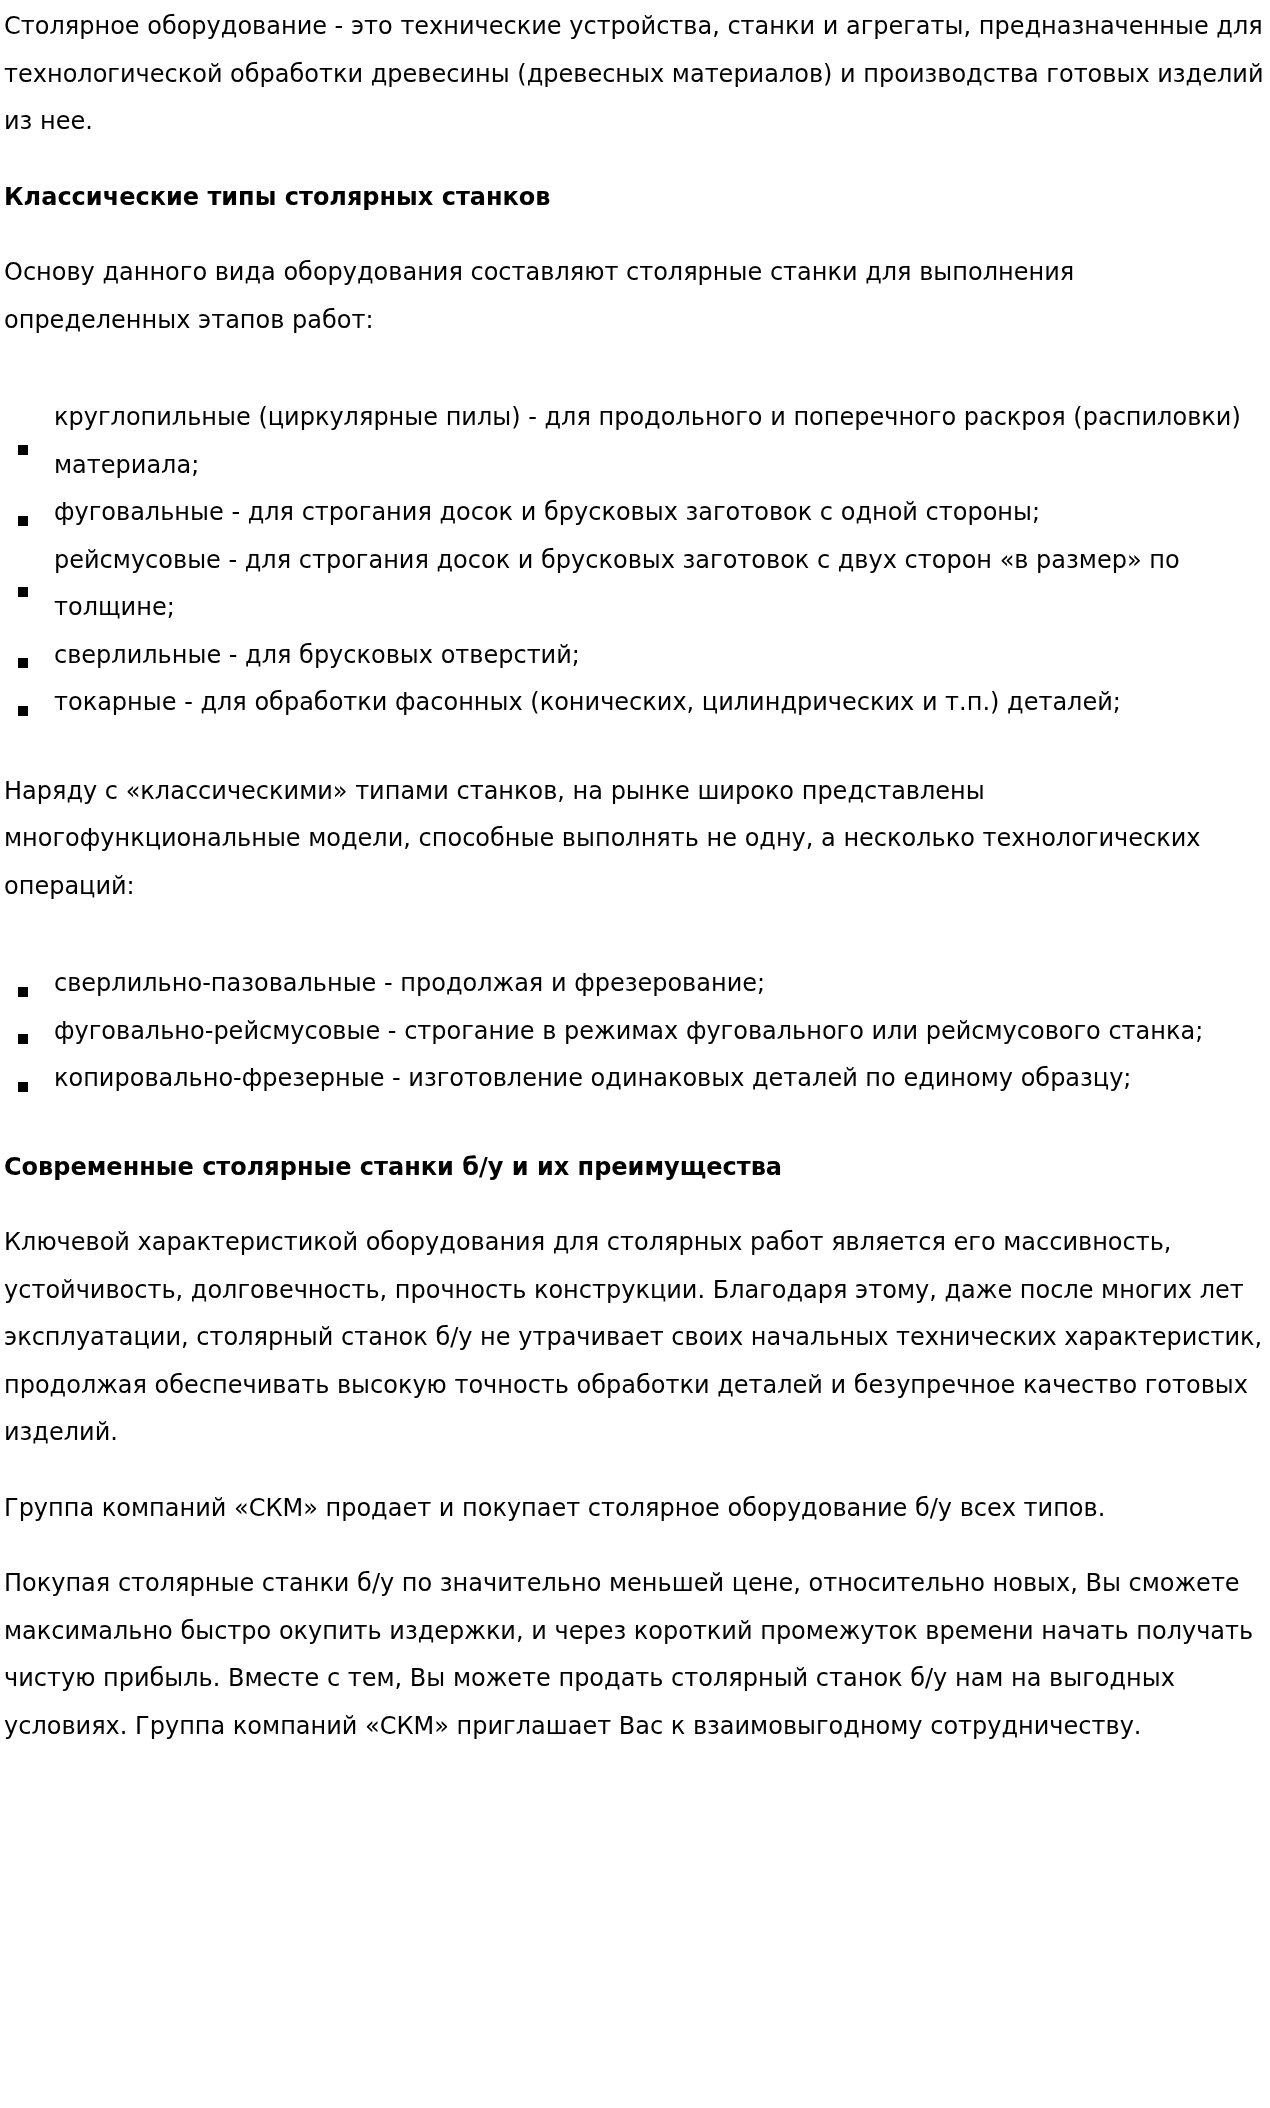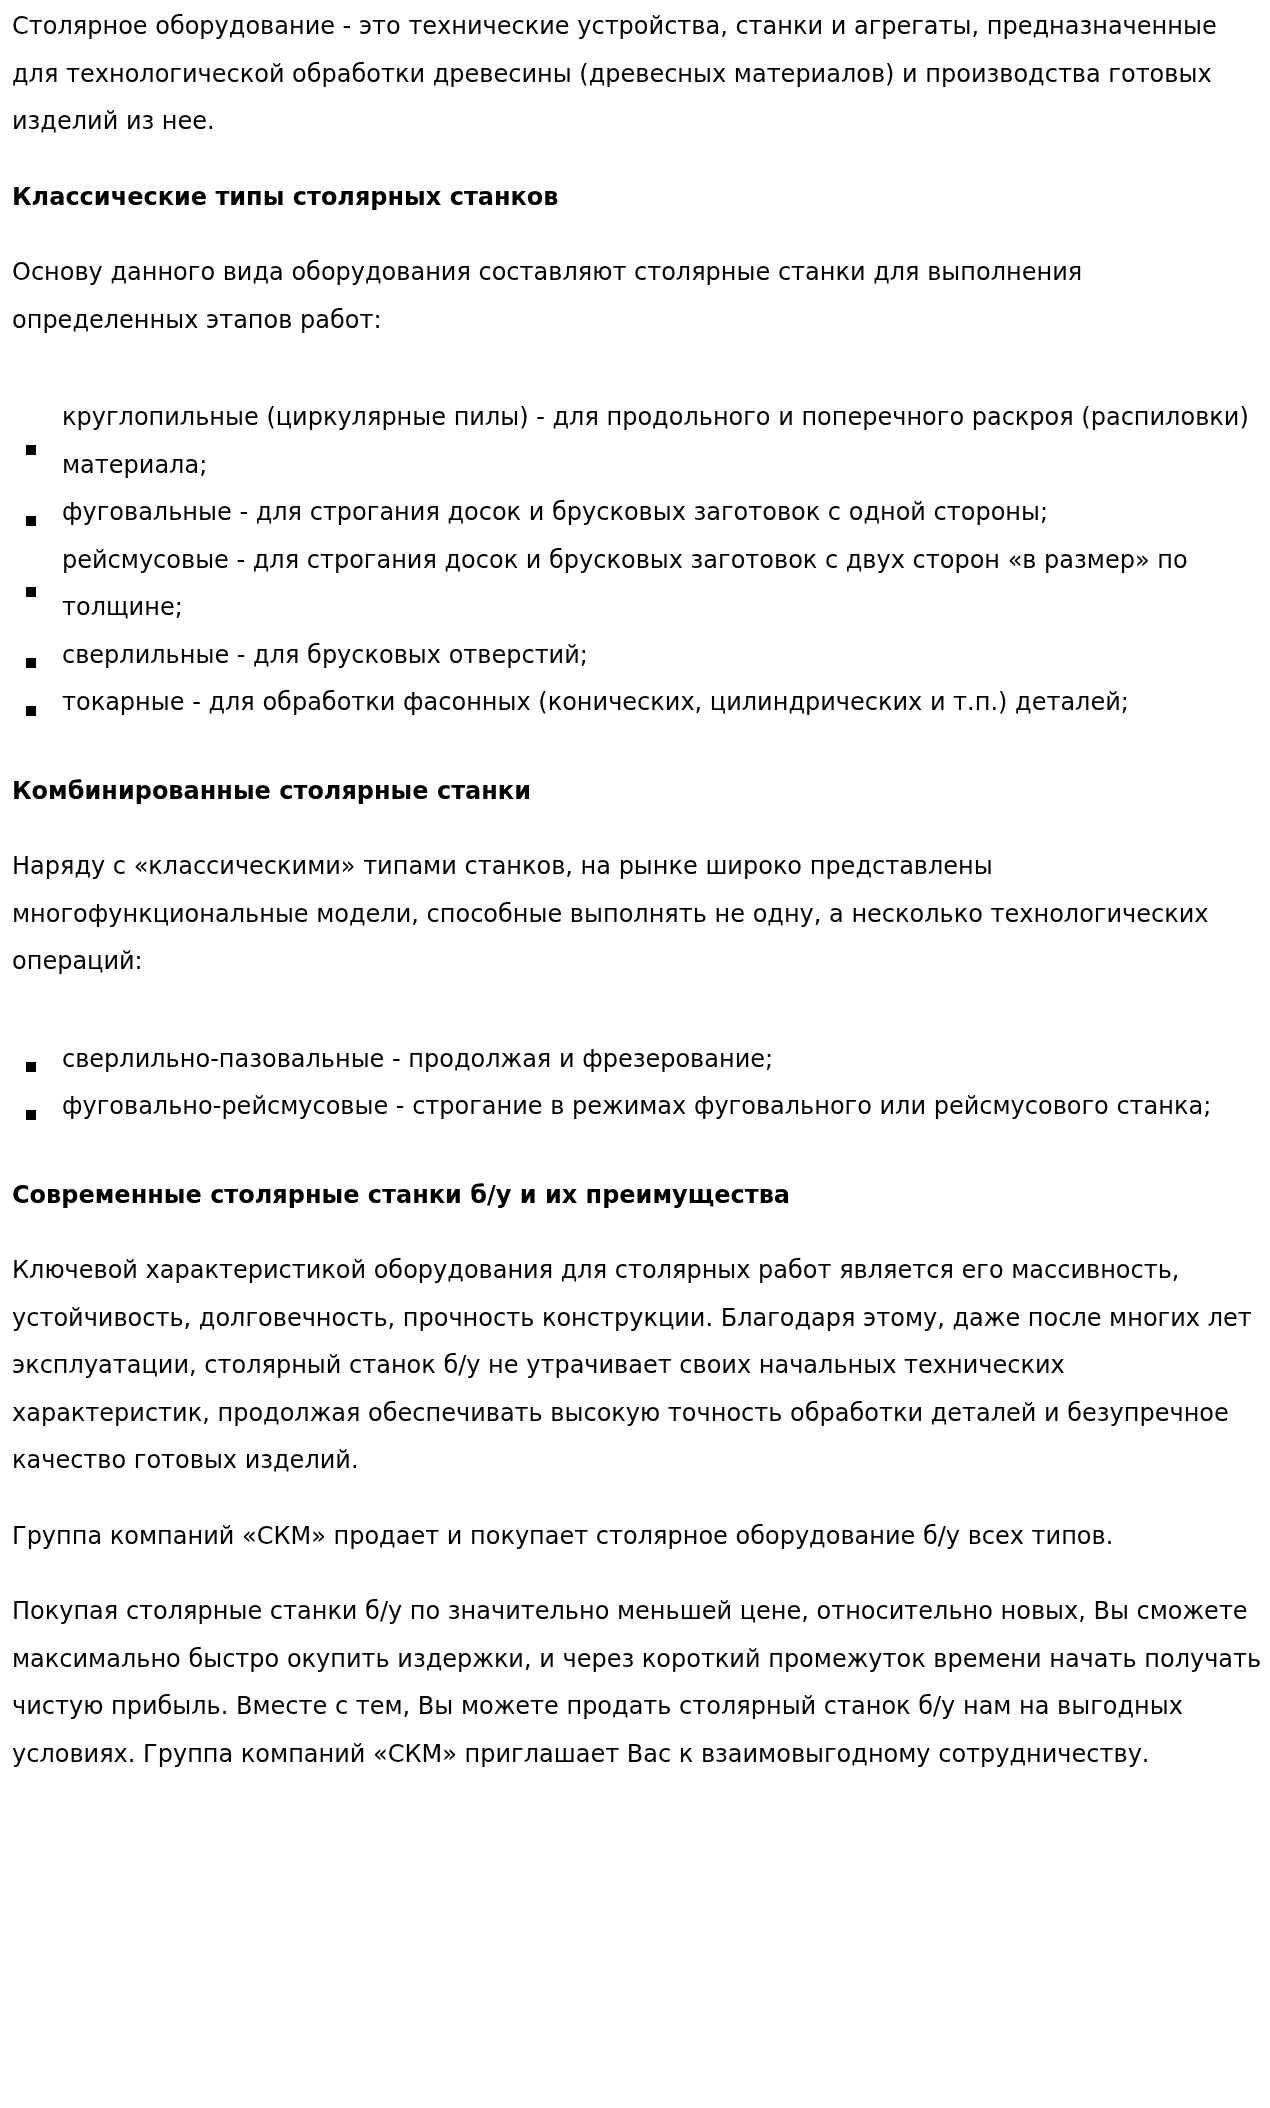--- a/index.html
+++ b/index.html
@@ -11,21 +11,21 @@
     width: 1270px;
     height: 2108px;
     overflow: hidden;
     font-family: "DejaVu Sans", "Liberation Sans", sans-serif;
     font-size: 24px;
     line-height: 47.5px;
     color: #000000;
     -webkit-font-smoothing: antialiased;
   }
   main[data-name="article"] {
-    padding: 3px 6px 0 12px;
+    padding: 3px 6px 0 4px;
   }
   main > :first-child { margin-top: 0; }
   p {
     margin: 28px 0;
   }
   p[data-name="section-heading"] {
     font-weight: bold; 
   }
   ul[data-name="bullet-list"] {
     list-style: none;
@@ -71,29 +71,32 @@
       </li>
       <li data-name="list-item">
         <span class="bullet" data-name="bullet-square-icon" style="background: rgb(0, 0, 0);"></span>
         <span class="li-text" data-name="list-item-text">сверлильные - для брусковых отверстий;</span>
       </li>
       <li data-name="list-item">
         <span class="bullet" data-name="bullet-square-icon" style="background: rgb(0, 0, 0);"></span>
         <span class="li-text" data-name="list-item-text">токарные - для обработки фасонных (конических, цилиндрических и т.п.) деталей;</span>
       </li>
     </ul>
-    <p data-name="section-heading">Комбинированные столярные станки</p>
     <p data-name="paragraph">Наряду с «классическими» типами станков, на рынке широко представлены многофункциональные модели, способные выполнять не одну, а несколько технологических операций:</p>
     <ul data-name="bullet-list">
       <li data-name="list-item">
         <span class="bullet" data-name="bullet-square-icon" style="background: rgb(0, 0, 0);"></span>
         <span class="li-text" data-name="list-item-text">сверлильно-пазовальные - продолжая и фрезерование;</span>
       </li>
       <li data-name="list-item">
         <span class="bullet" data-name="bullet-square-icon" style="background: rgb(0, 0, 0);"></span>
         <span class="li-text" data-name="list-item-text">фуговально-рейсмусовые - строгание в режимах фуговального или рейсмусового станка;</span>
       </li>
+      <li data-name="list-item">
+        <span class="bullet" data-name="bullet-square-icon" style="background: rgb(0, 0, 0);"></span>
+        <span class="li-text" data-name="list-item-text">копировально-фрезерные - изготовление одинаковых деталей по единому образцу;</span>
+      </li>
     </ul>
     <p data-name="section-heading">Современные столярные станки б/у и их преимущества</p>
     <p data-name="paragraph">Ключевой характеристикой оборудования для столярных работ является его массивность, устойчивость, долговечность, прочность конструкции. Благодаря этому, даже после многих лет эксплуатации, столярный станок б/у не утрачивает своих начальных технических характеристик, продолжая обеспечивать высокую точность обработки деталей и безупречное качество готовых изделий.</p>
     <p data-name="paragraph">Группа компаний «СКМ» продает и покупает столярное оборудование б/у всех типов.</p>
     <p data-name="paragraph">Покупая столярные станки б/у по значительно меньшей цене, относительно новых, Вы сможете максимально быстро окупить издержки, и через короткий промежуток времени начать получать чистую прибыль. Вместе с тем, Вы можете продать столярный станок б/у нам на выгодных условиях. Группа компаний «СКМ» приглашает Вас к взаимовыгодному сотрудничеству.</p>
   </main>
 
 </body></html>

